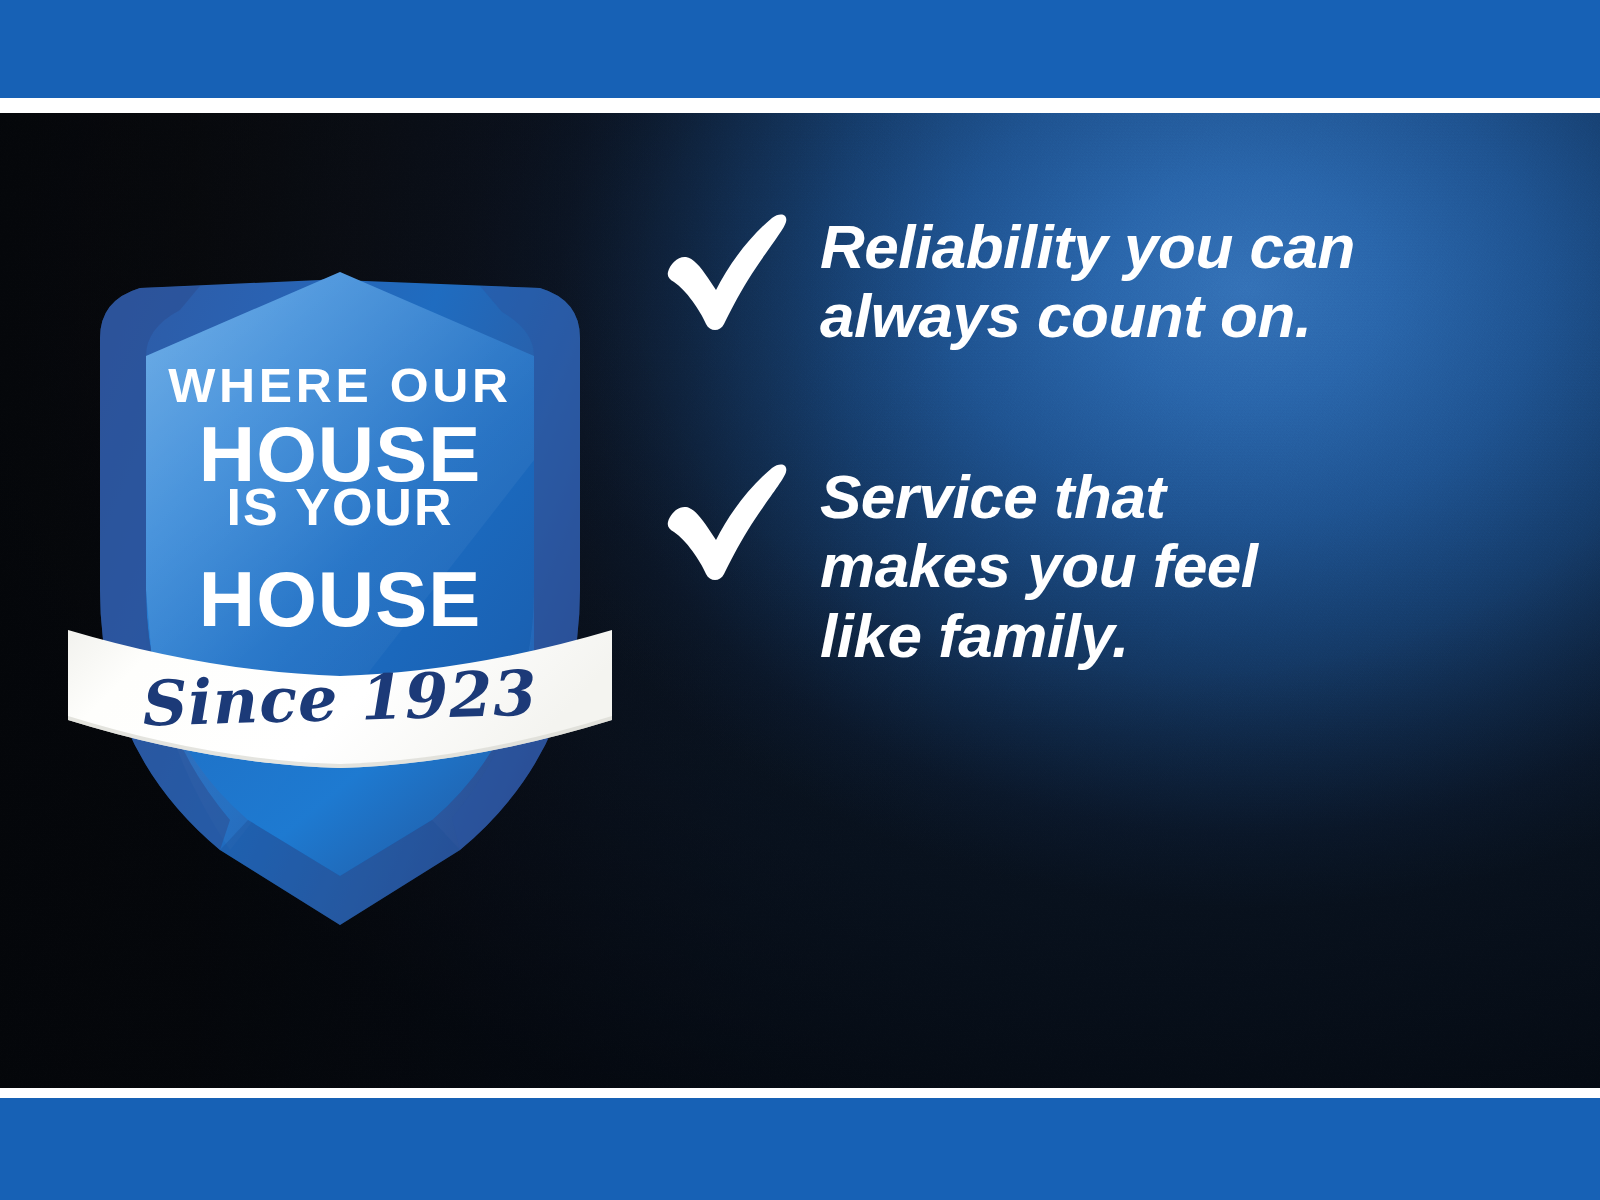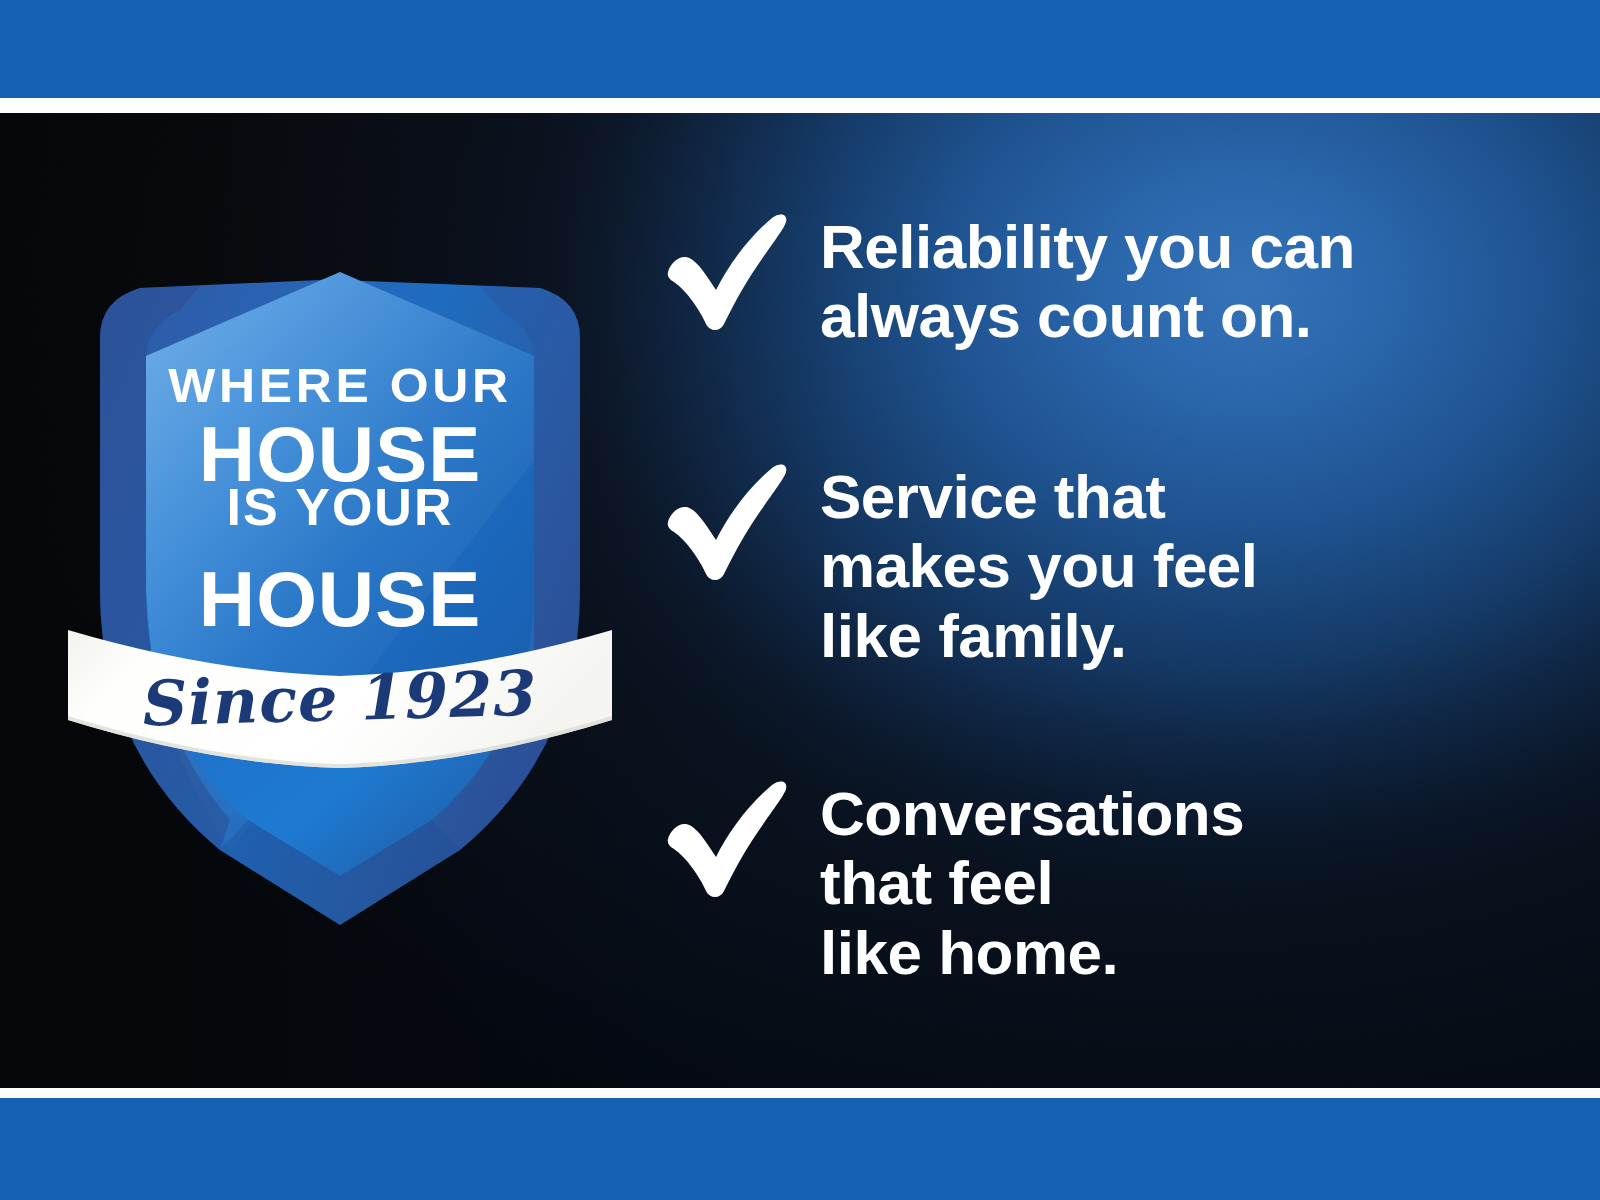--- a/index.html
+++ b/index.html
@@ -159,20 +159,21 @@
     transform: rotate(-1.6deg);
   }
 
   
   .bullets {
     position: absolute;
     left: 660px;
     top: 113px;
     width: 880px;
     height: 799px;
+    font-style: italic;
   }
   .bullet {
     position: absolute;
     left: 0;
     display: flex;
     align-items: flex-start;
     gap: 28px;
   }
   .bullet-1 { top: 93px; }
   .bullet-2 { top: 343px; }
@@ -309,31 +310,18 @@
                    C68,58 88,30 112,10 C120,4 128,6 126,14
                    C124,22 104,46 88,72 C78,88 70,104 64,116
                    C60,124 50,124 46,116 C40,102 26,82 14,74 C9,71 7,68 8,64 Z" fill="#ffffff"></path>
         </svg>
       </span>
       <div class="bullet-text">Service that
 makes you feel
 like family.</div>
     </div>
 
-    <div class="bullet bullet-3">
-      <span class="check">
-        <svg viewBox="0 0 132 128" xmlns="http://www.w3.org/2000/svg">
-          <path d="M8,64 C10,56 18,48 26,49 C33,50 40,58 48,70 L56,82
-                   C68,58 88,30 112,10 C120,4 128,6 126,14
-                   C124,22 104,46 88,72 C78,88 70,104 64,116
-                   C60,124 50,124 46,116 C40,102 26,82 14,74 C9,71 7,68 8,64 Z" fill="#ffffff"></path>
-        </svg>
-      </span>
-      <div class="bullet-text">Conversations
-that feel
-like home.</div>
-    </div>
 
   </div>
 
   <div class="bar bar-bottom"></div>
 
 </div>
 
 </body></html>

